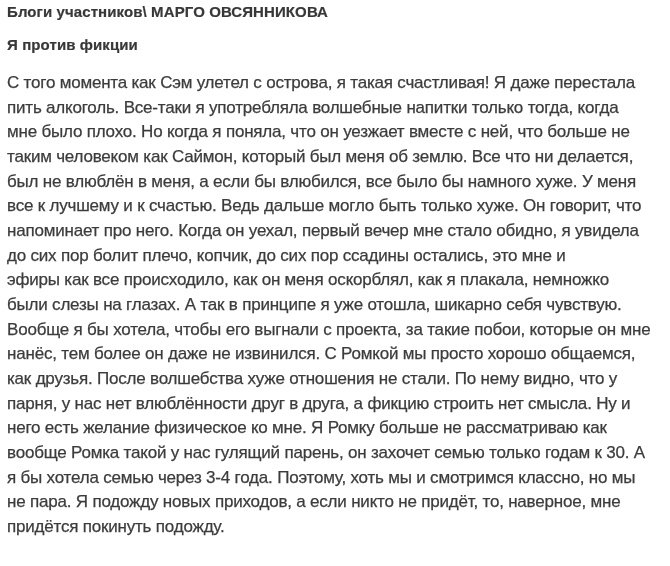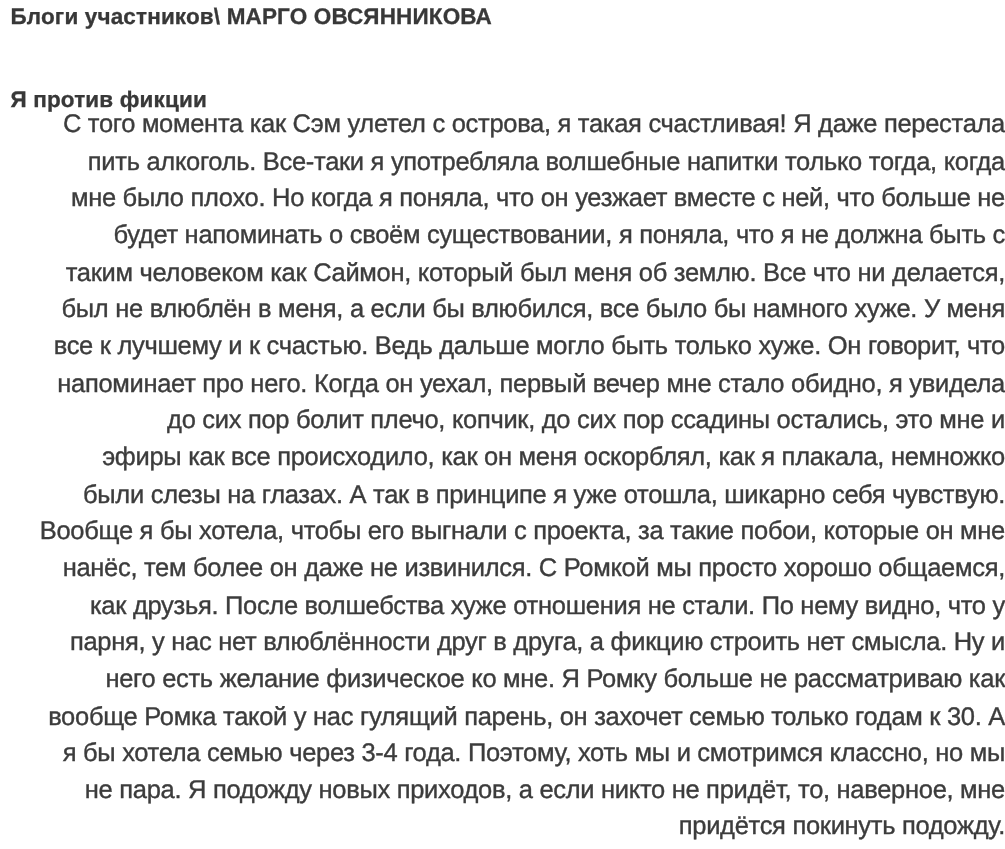--- a/index.html
+++ b/index.html
@@ -25,21 +25,21 @@
     font-weight: 700;
     line-height: 20px;
     white-space: nowrap;
     letter-spacing: 0.1px;
     color: #383838;
     -webkit-text-stroke: 0.2px currentColor;
   }
   .post-title {
     position: absolute;
     left: 7px;
-    top: 57px;
+    top: 35px;
     font-size: 15px;
     font-weight: 700;
     line-height: 20px;
     white-space: nowrap;
     letter-spacing: 0.1px;
     color: #383838;
     -webkit-text-stroke: 0.2px currentColor;
   }
   .post-body {
     position: absolute;
@@ -48,36 +48,34 @@
     width: 663px;
     font-size: 17px;
     font-weight: 400;
     line-height: 24.65px;
     letter-spacing: -0.2px;
     color: #3c3c3c;
     -webkit-text-stroke: 0.25px currentColor;
   }
   .post-body .body-line {
     white-space: nowrap;
-    text-align: right;
   }
 </style>
 </head>
 <body>
 
 <div class="page">
   <div class="breadcrumb">Блоги участников\ МАРГО ОВСЯННИКОВА</div>
 
   <div class="post-title">Я против фикции</div>
 
   <div class="post-body">
       <div class="body-line">С того момента как Сэм улетел с острова, я такая счастливая! Я даже перестала</div>
       <div class="body-line">пить алкоголь. Все-таки я употребляла волшебные напитки только тогда, когда</div>
       <div class="body-line">мне было плохо. Но когда я поняла, что он уезжает вместе с ней, что больше не</div>
-      <div class="body-line">будет напоминать о своём существовании, я поняла, что я не должна быть с</div>
       <div class="body-line">таким человеком как Саймон, который был меня об землю. Все что ни делается,</div>
       <div class="body-line">был не влюблён в меня, а если бы влюбился, все было бы намного хуже. У меня</div>
       <div class="body-line">все к лучшему и к счастью. Ведь дальше могло быть только хуже. Он говорит, что</div>
       <div class="body-line">напоминает про него. Когда он уехал, первый вечер мне стало обидно, я увидела</div>
       <div class="body-line">до сих пор болит плечо, копчик, до сих пор ссадины остались, это мне и</div>
       <div class="body-line">эфиры как все происходило, как он меня оскорблял, как я плакала, немножко</div>
       <div class="body-line">были слезы на глазах. А так в принципе я уже отошла, шикарно себя чувствую.</div>
       <div class="body-line">Вообще я бы хотела, чтобы его выгнали с проекта, за такие побои, которые он мне</div>
       <div class="body-line">нанёс, тем более он даже не извинился. С Ромкой мы просто хорошо общаемся,</div>
       <div class="body-line">как друзья. После волшебства хуже отношения не стали. По нему видно, что у</div>

